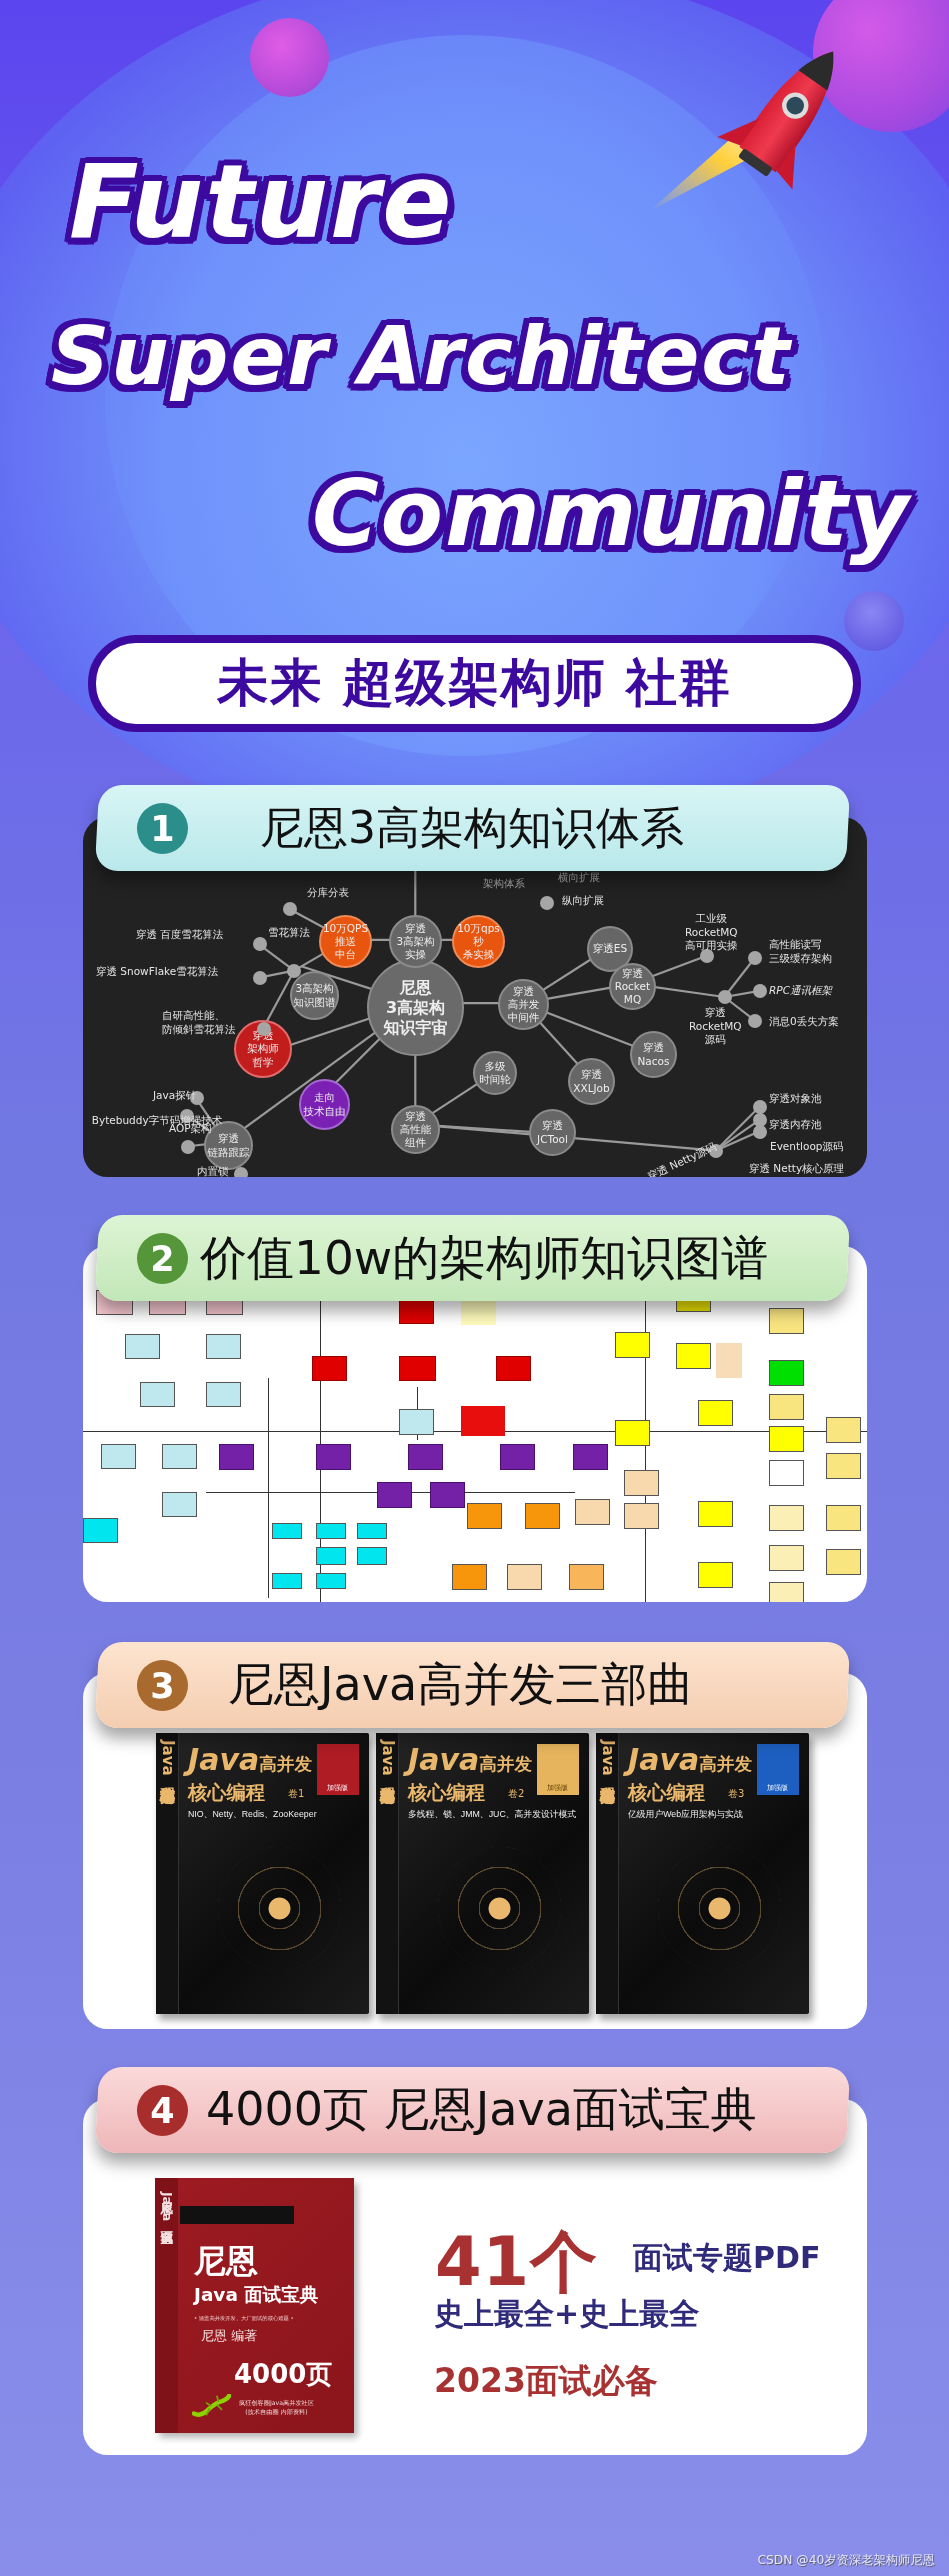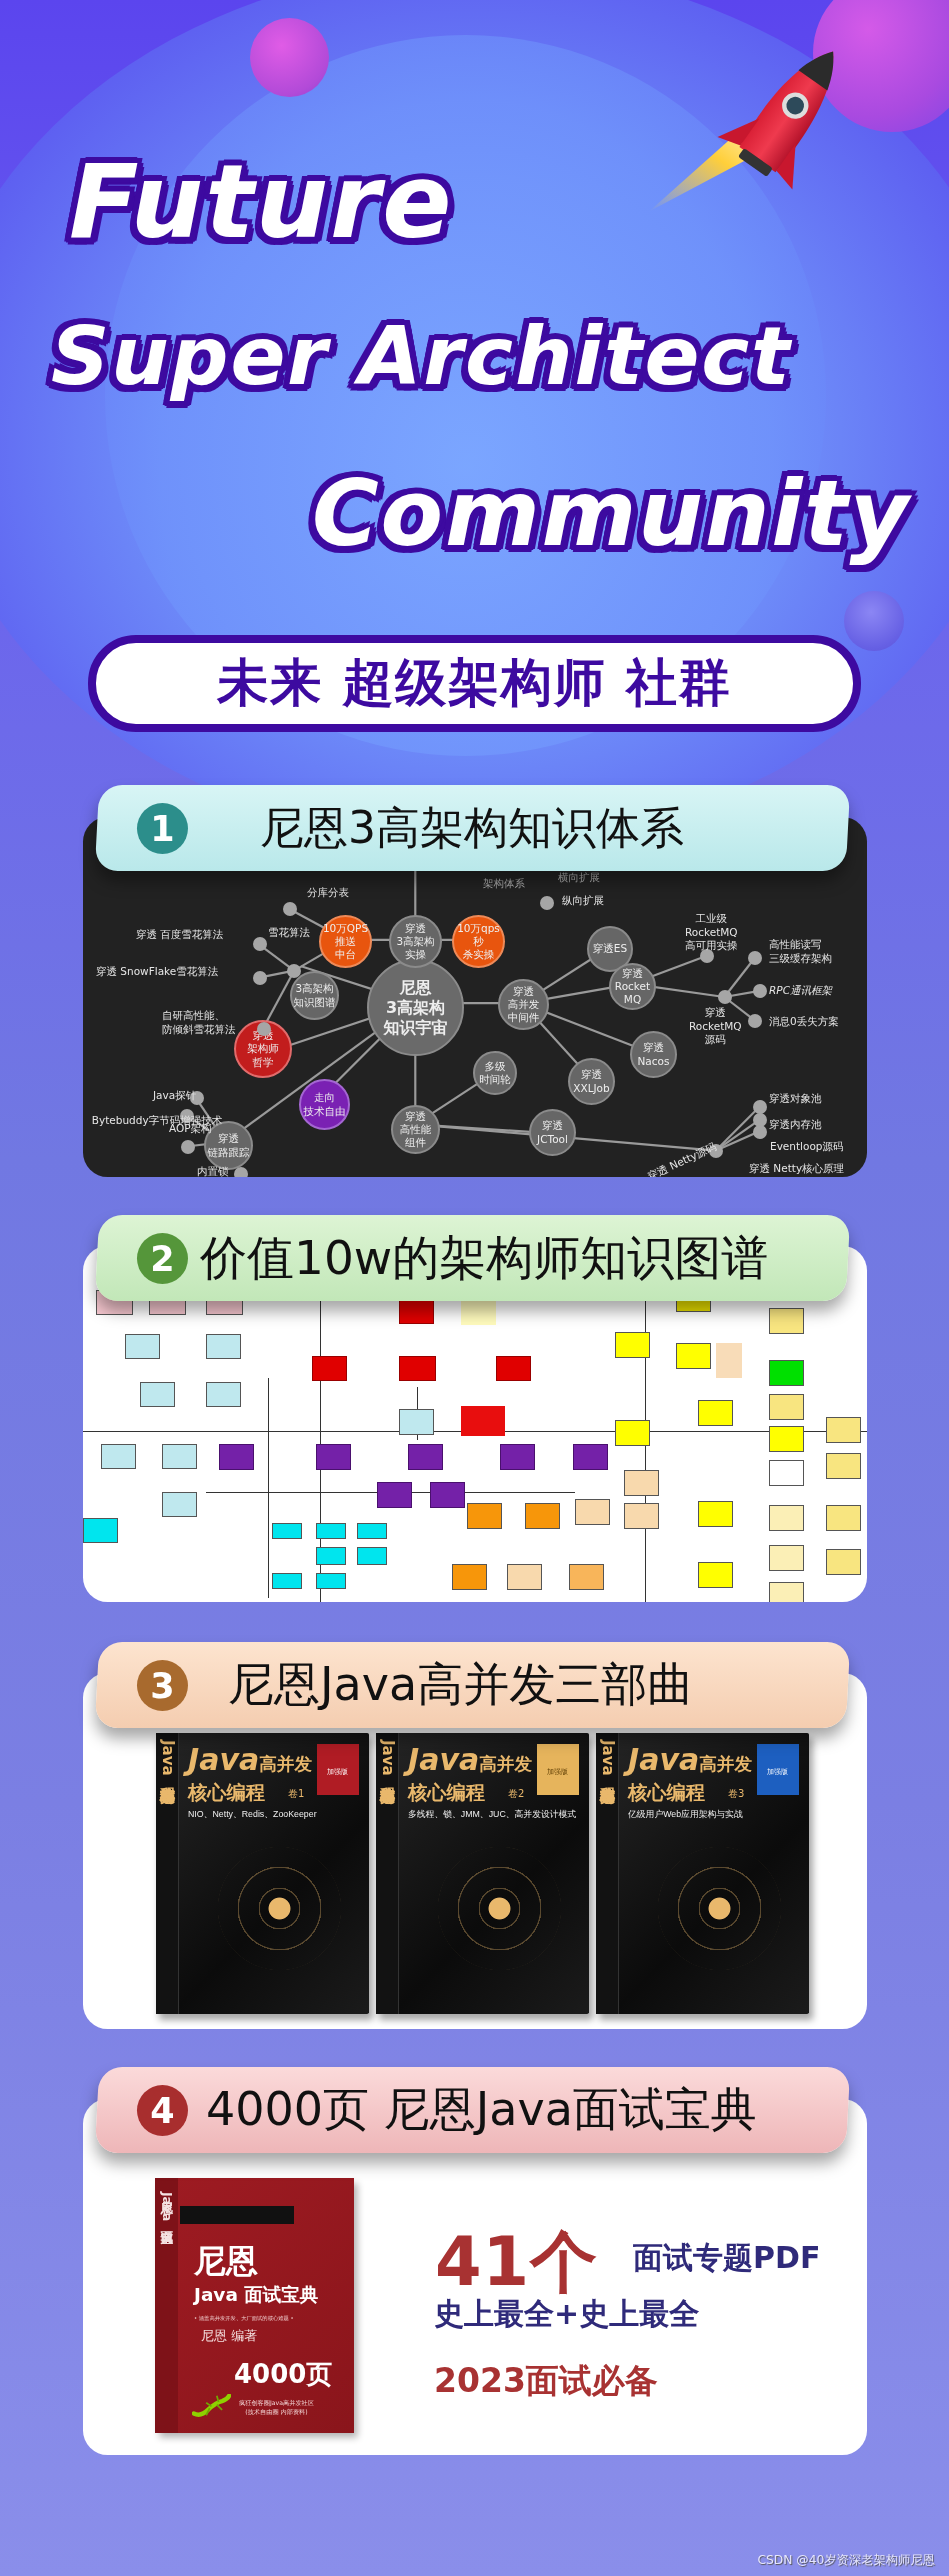--- a/index.html
+++ b/index.html
@@ -111,21 +111,21 @@
 
   
   .book { position: absolute; top: 1733px; width: 213px; height: 281px; background: linear-gradient(135deg,#262626,#0b0b0b 60%,#1b1b1b); border-radius: 1.8px; box-shadow: 3.5px 5.3px 7px rgba(0,0,0,.35); }
   .book-spine { position: absolute; left: 0; top: 0; width: 23px; height: 100%; background: #121212; border-right: 0.9px solid #333; }
   .book-spine span { display: block; writing-mode: vertical-rl; color: #e9b86c; font-weight: bold; font-size: 15px; margin: 7px auto; }
   .book-title { position: absolute; left: 32px; top: 12.3px; color: #e9b86c; font-weight: bold; font-size: 30px; font-style: italic; line-height: 1; }
   .book-title small { font-size: 17.6px; font-style: normal; }
   .book-sub { position: absolute; left: 32px; top: 46px; color: #e9b86c; font-weight: bold; font-size: 19.3px; }
   .book-vol { position: absolute; left: 132px; top: 54px; color: #e9b86c; font-size: 10px; }
   .book-topic { position: absolute; left: 32px; top: 76px; color: #f0f0f0; font-family: Liberation Sans, sans-serif; font-size: 8.8px; white-space: nowrap; }
-  .book-tag { position: absolute; right: 10.5px; top: 10.5px; width: 42px; height: 51px; font-size: 7px; color: #fff; display: flex; align-items: flex-end; justify-content: center; padding-bottom: 18px; }
+  .book-tag { position: absolute; right: 10.5px; top: 10.5px; width: 42px; height: 51px; font-size: 7px; color: #fff; display: flex; align-items: flex-end; justify-content: center; padding-bottom: 2px; }
   .book-graph { position: absolute; left: 62px; top: 114px; width: 123px; height: 123px; border-radius: 50%;
     background: radial-gradient(circle, #e9b86c 0 10.5px, transparent 11.4px), repeating-radial-gradient(circle, transparent 0 19.3px, rgba(233,184,108,.35) 20px 21px); }
 
   
   .ibook { left: 155px; top: 2178px; width: 199px; height: 255px; background: linear-gradient(135deg,#9e1b22,#8a151b); box-shadow: 3.5px 5.3px 7px rgba(0,0,0,.3); }
   .ibook-spine { position: absolute; left: 0; top: 0; width: 23px; height: 100%; background: #7e1218; }
   .ibook-spine span { writing-mode: vertical-rl; color: #f4e2e2; font-size: 12.3px; font-weight: bold; display: block; margin: 14px auto; }
   .ibook-band { position: absolute; left: 24.6px; top: 28px; width: 114px; height: 17.6px; background: #111; color: #ddd; font-size: 4.4px; padding: 2.6px; }
   .ibook-t1 { position: absolute; left: 39px; top: 62px; color: #fff; font-weight: bold; font-size: 32px; }
   .ibook-t2 { position: absolute; left: 39px; top: 104px; color: #fff; font-weight: bold; font-size: 18.5px; white-space: nowrap; }

